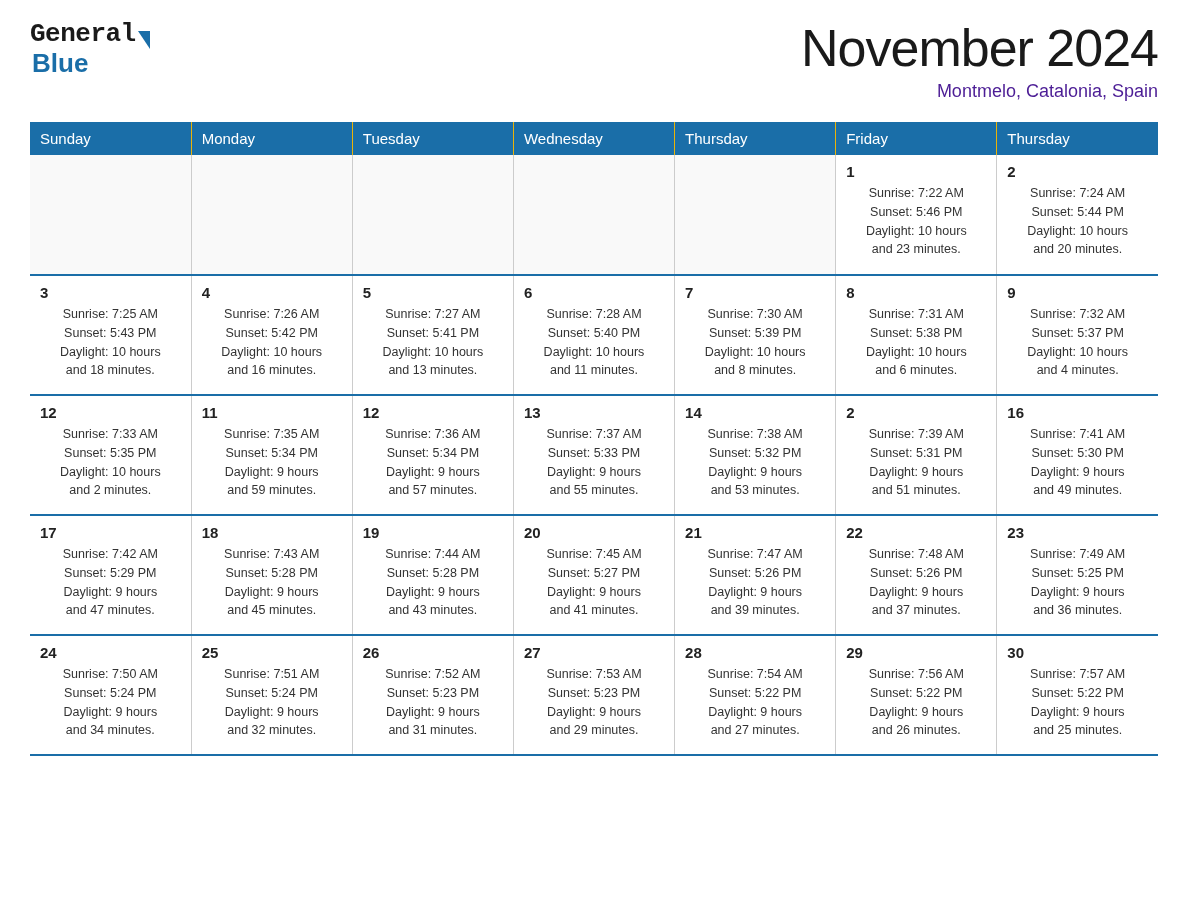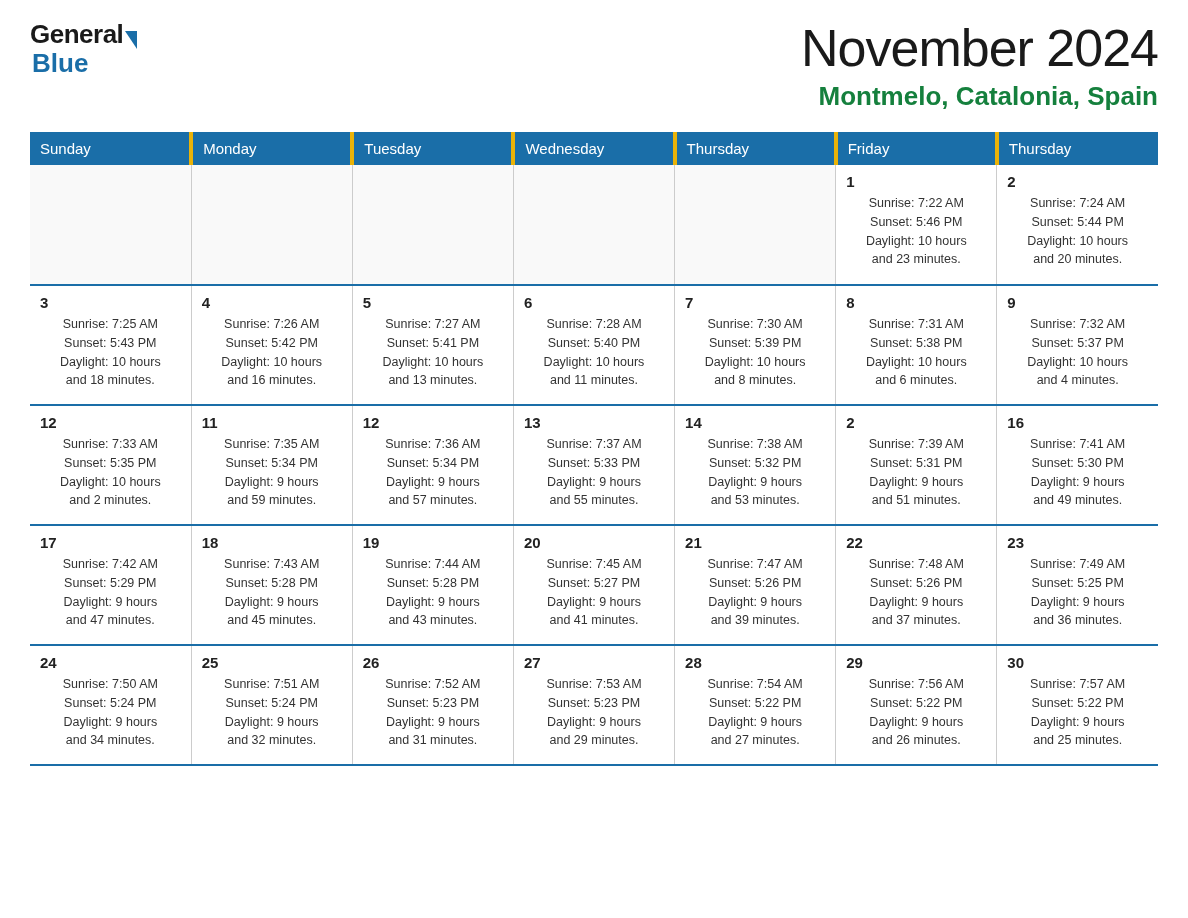--- a/index.html
+++ b/index.html
@@ -40,53 +40,53 @@
     .logo-blue {
       font-size: 26px;
       font-weight: bold;
       color: #1a6ea8;
     }
     .logo-text {
       display: flex;
       flex-direction: column;
       line-height: 1.1;
     }
-    .logo-row1 { display: flex; align-items: flex-end; }
+    .logo-row1 { display: flex; align-items: flex-end; font-family: Liberation Mono, monospace; }
     .logo-row2 { padding-left: 2px; }
     .title-block {
       text-align: right;
     }
     .month-title {
       font-size: 52px;
       font-weight: normal;
       color: #1a1a1a;
       letter-spacing: -1px;
       line-height: 1.1;
     }
     .location-title {
-      font-size: 26px;
-      color: #15803d;
-      font-weight: bold;
+      font-size: 18px;
+      color: #4c1d95;
+      font-weight: normal;
       margin-top: 4px;
     }
     .calendar-table {
       width: 100%;
       border-collapse: collapse;
       table-layout: fixed;
     }
     .calendar-table thead tr {
       background: #1a6ea8;
     }
     .calendar-table thead th {
       color: #fff;
       font-size: 15px;
       font-weight: normal;
       padding: 8px 10px;
       text-align: left;
-      border-right: 4px solid #eab308;
+      border-right: 1px solid #eab308;
     }
     .calendar-table thead th:last-child {
       border-right: none;
     }
     .calendar-table tbody tr {
       border-bottom: 2px solid #1a6ea8;
     }
     .calendar-table tbody td {
       vertical-align: top;
       padding: 8px 10px;

